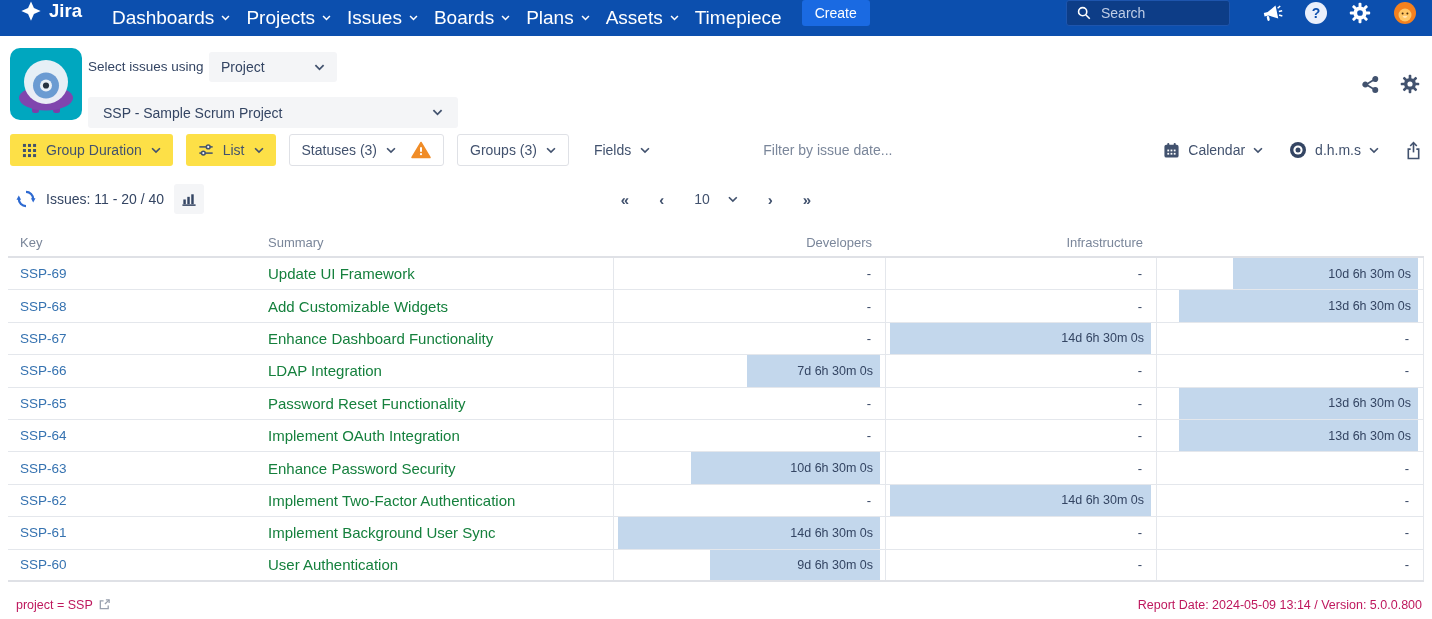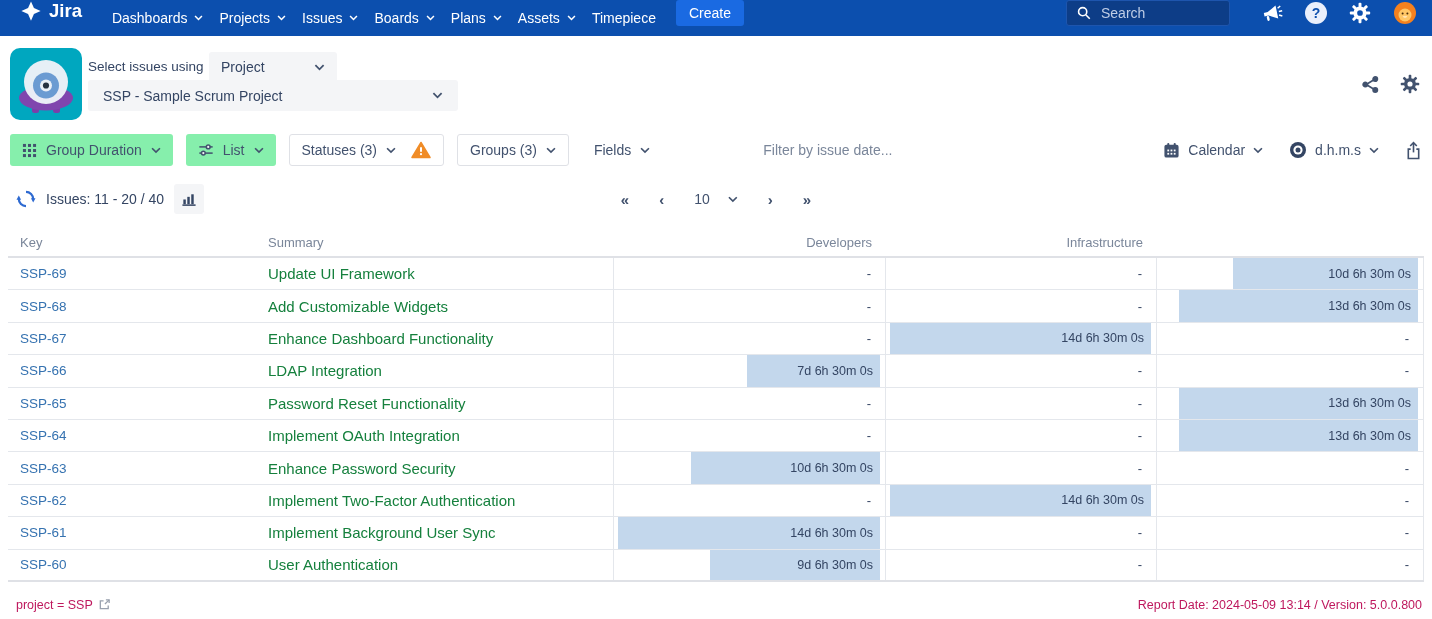--- a/index.html
+++ b/index.html
@@ -3,40 +3,40 @@
 <meta charset="utf-8">
 <style>
 * { box-sizing:border-box; margin:0; padding:0; }
 html,body { width:1432px; height:619px; }
 body { font-family:"Liberation Sans",sans-serif; background:#fff; overflow:hidden; }
 
 
 .navbar { height:36px; background:#0c4fae; display:flex; align-items:flex-start; padding:0 4px 0 20px; color:#fff; }
 .brand { display:flex; align-items:center; gap:7px; font-size:18.5px; font-weight:bold; margin-right:22px; }
 .nav-menu { display:flex; align-items:center; height:36px; }
-.nav-item { display:flex; align-items:center; gap:7px; padding:0 8px; font-size:14px; height:36px; cursor:pointer; }
+.nav-item { display:flex; align-items:center; gap:7px; padding:0 8px; font-size:19px; height:36px; cursor:pointer; }
 .create-btn { background:#1a6ae2; color:#fff; font-size:14px; border:none; border-radius:3px; padding:5px 13px; margin-left:12px; font-family:inherit; }
 .nav-right { margin-left:auto; display:flex; align-items:center; }
 .search-box { width:164px; height:26px; background:#0d3d87; border:1px solid #1e55ad; border-radius:3px; display:flex; align-items:center; padding:0 9px; gap:9px; margin-right:20px; }
 .search-placeholder { color:#bfcde6; font-size:14px; }
 .nav-icon { display:flex; justify-content:center; align-items:center; margin:0 11px; }
 .q-circle { width:22px; height:22px; border-radius:50%; background:#e9effc; color:#0c4fae; font-weight:bold; font-size:14px; display:flex; align-items:center; justify-content:center; }
 
 
 .app-header { position:relative; height:94px; }
 .app-icon { position:absolute; left:10px; top:12px; width:72px; height:72px; border-radius:10px; background:#00a7bf; overflow:hidden; }
 .select-label { position:absolute; left:88px; top:23px; font-size:13.5px; color:#344563; }
 .mode-select { position:absolute; left:209px; top:16px; width:128px; height:30px; background:#f4f5f7; border-radius:3px; display:flex; align-items:center; justify-content:space-between; padding:0 12px; font-size:14px; color:#344563; cursor:pointer; }
-.project-select { position:absolute; left:88px; top:44px; width:370px; height:31px; background:#f4f5f7; border-radius:3px; display:flex; align-items:center; justify-content:space-between; padding:0 15px; font-size:14px; color:#344563; cursor:pointer; }
+.project-select { position:absolute; left:88px; top:61px; width:370px; height:31px; background:#f4f5f7; border-radius:3px; display:flex; align-items:center; justify-content:space-between; padding:0 15px; font-size:14px; color:#344563; cursor:pointer; }
 .header-actions { position:absolute; right:12px; top:38px; display:flex; gap:20px; align-items:center; }
 
 
 .toolbar { display:flex; align-items:center; height:32px; margin:4px 10px 0 10px; }
 .tbtn { height:32px; display:flex; align-items:center; gap:9px; padding:0 12px; border-radius:3px; font-size:14px; color:#42526e; cursor:pointer; margin-right:13px; }
-.tbtn.gray { background:#86efac; }
+.tbtn.gray { background:#fde047; }
 .tbtn.outline { background:#fff; border:1px solid #dfe1e6; }
 .filter-text { color:#7a869a; font-size:14px; margin-left:88px; }
 .toolbar-right { margin-left:auto; display:flex; align-items:center; }
 .tr-item { display:flex; align-items:center; gap:8px; font-size:14px; color:#42526e; margin-left:26px; cursor:pointer; }
 
 
 .results-bar { position:relative; height:34px; margin-top:16px; display:flex; align-items:center; padding-left:16px; }
 .issues-label { font-size:14px; color:#344563; margin:0 10px 0 10px; }
 .chart-btn { width:30px; height:30px; background:#f4f5f7; border-radius:3px; display:flex; align-items:center; justify-content:center; cursor:pointer; }
 .pagination { position:absolute; left:50%; top:0; height:34px; transform:translateX(-50%); display:flex; align-items:center; gap:30px; color:#42526e; font-size:15px; }

